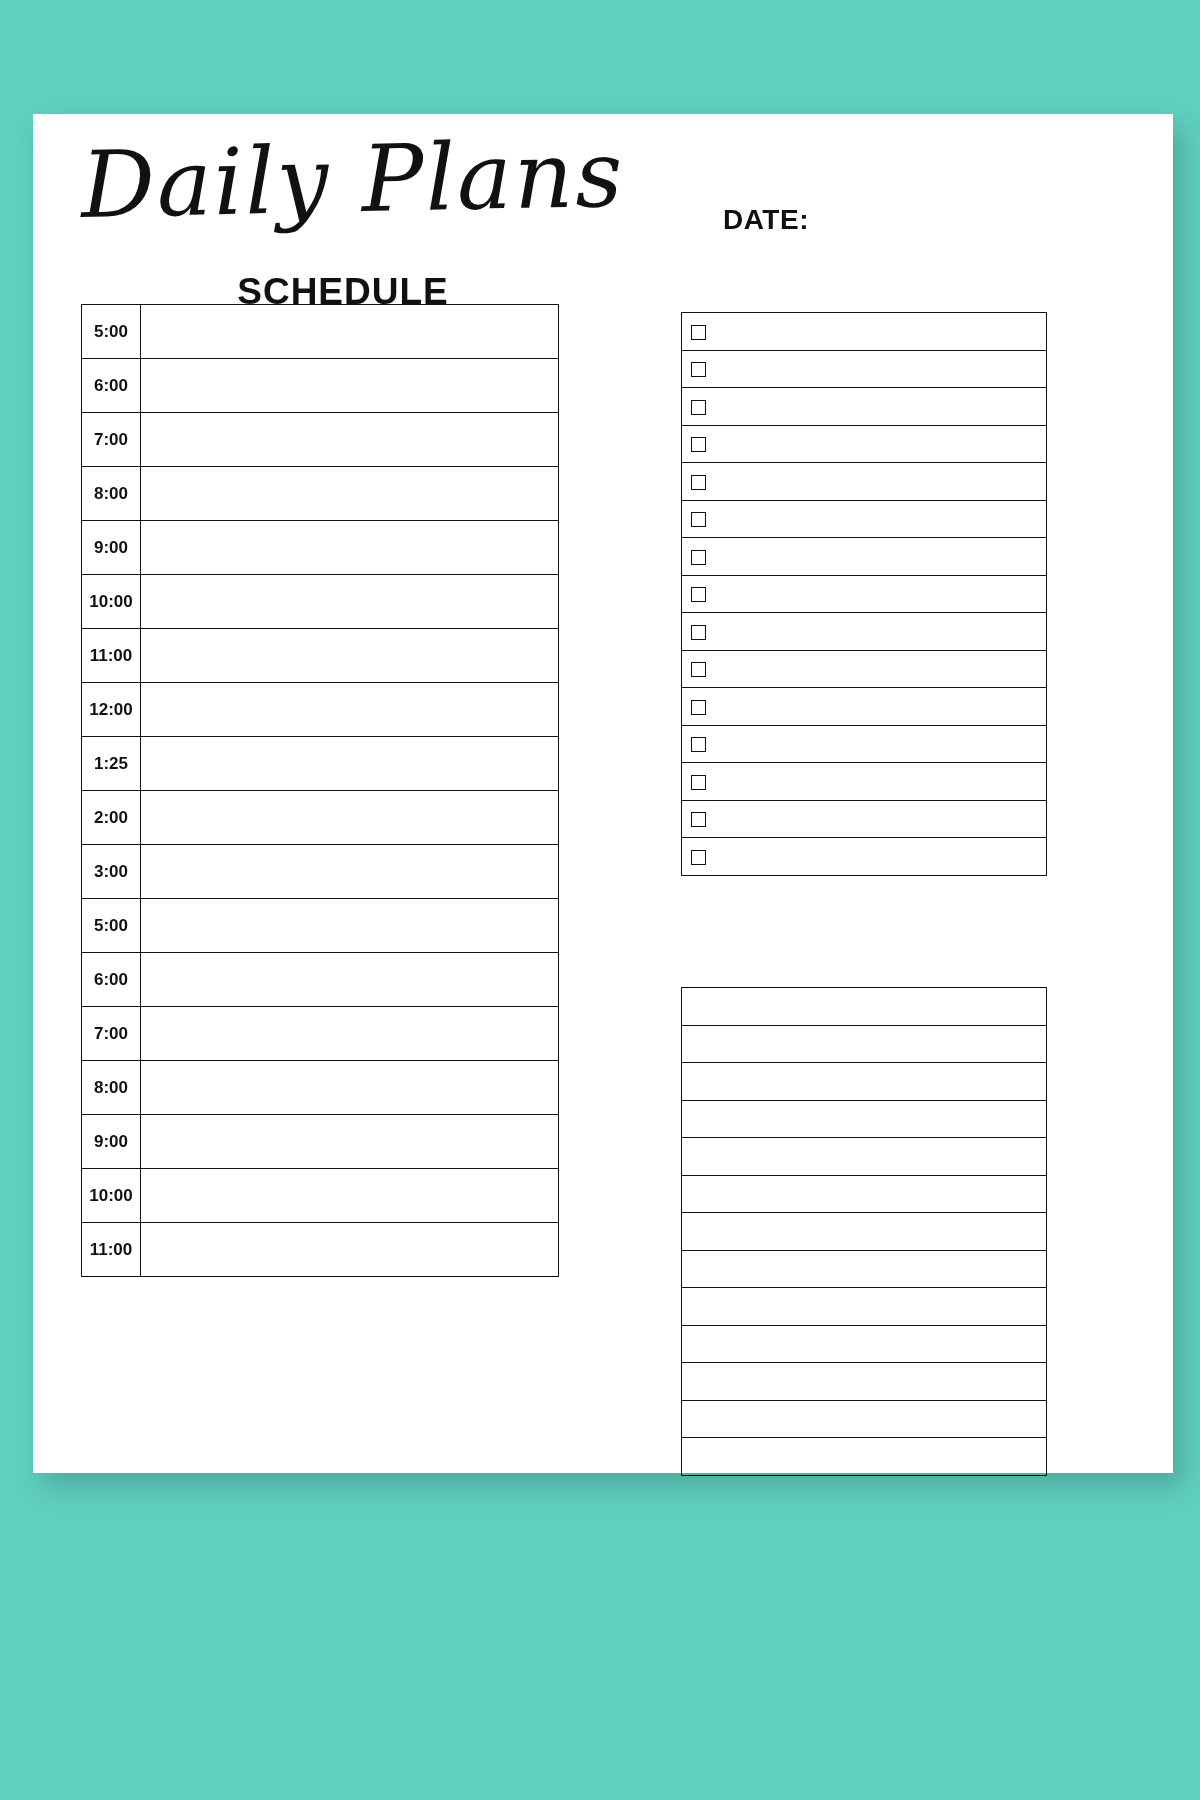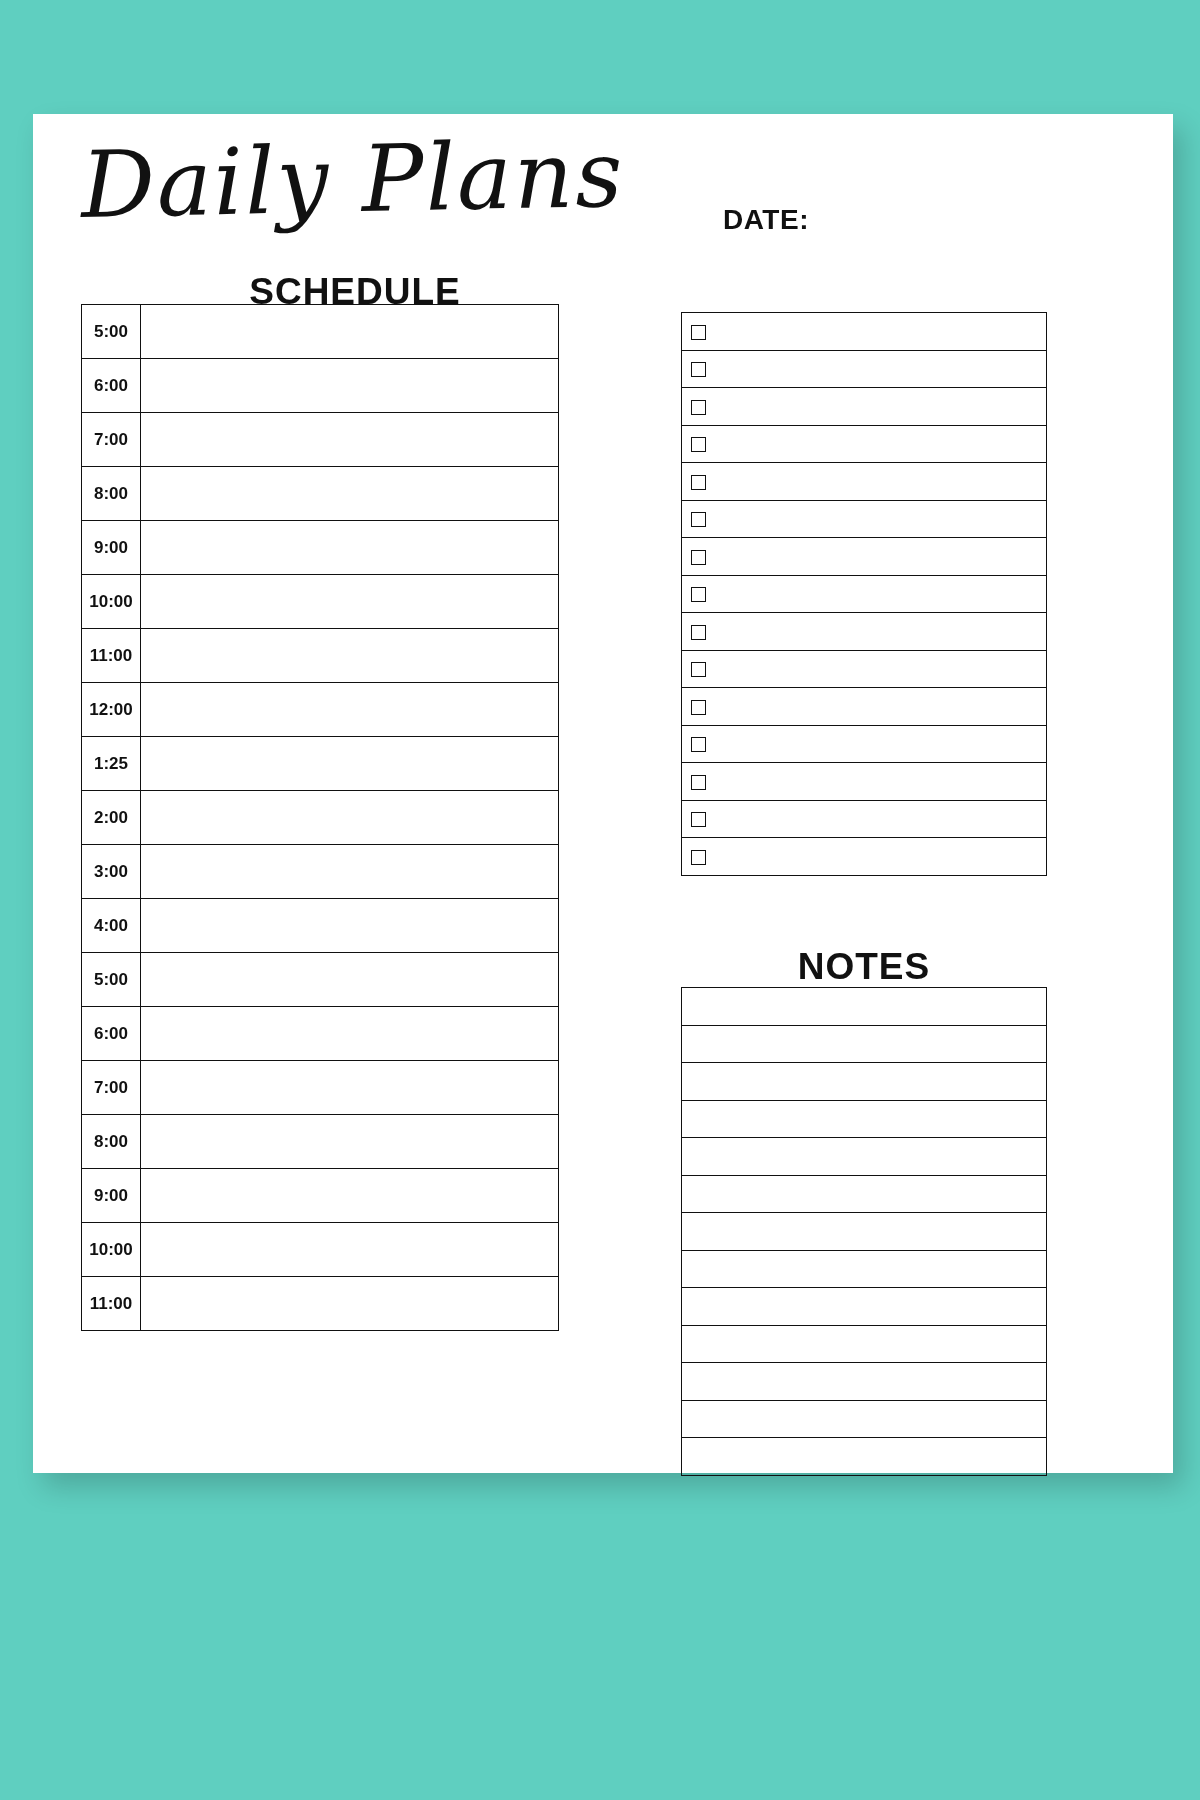--- a/index.html
+++ b/index.html
@@ -71,21 +71,21 @@
   
   .section-heading {
     position: absolute;
     font-size: 37px;
     font-weight: bold;
     letter-spacing: 1px;
     color: #111111;
     text-align: center;
   }
   #schedule-heading {
-    left: 52px;
+    left: 40px;
     top: 157px;
     width: 540px;
   }
   #todo-heading {
     left: 648px;
     top: 157px;
     width: 366px;
   }
   #notes-heading {
     left: 648px;
@@ -163,21 +163,20 @@
 
 <div id="page">
   <div id="sheet">
 
     <div id="title">Daily Plans</div>
 
     <div id="date-label">DATE:</div>
     <div id="date-line"></div>
 
     <div class="section-heading" id="schedule-heading">SCHEDULE</div>
-    <div class="section-heading" id="notes-heading">NOTES</div>
 
     <table id="schedule-table">
       <tbody id="schedule-body">
           <tr>
             <td class="time">5:00</td>
             <td class="slot"></td>
           </tr>
           <tr>
             <td class="time">6:00</td>
             <td class="slot"></td>
@@ -212,24 +211,20 @@
           </tr>
           <tr>
             <td class="time">2:00</td>
             <td class="slot"></td>
           </tr>
           <tr>
             <td class="time">3:00</td>
             <td class="slot"></td>
           </tr>
           <tr>
-            <td class="time">4:00</td>
-            <td class="slot"></td>
-          </tr>
-          <tr>
             <td class="time">5:00</td>
             <td class="slot"></td>
           </tr>
           <tr>
             <td class="time">6:00</td>
             <td class="slot"></td>
           </tr>
           <tr>
             <td class="time">7:00</td>
             <td class="slot"></td>

